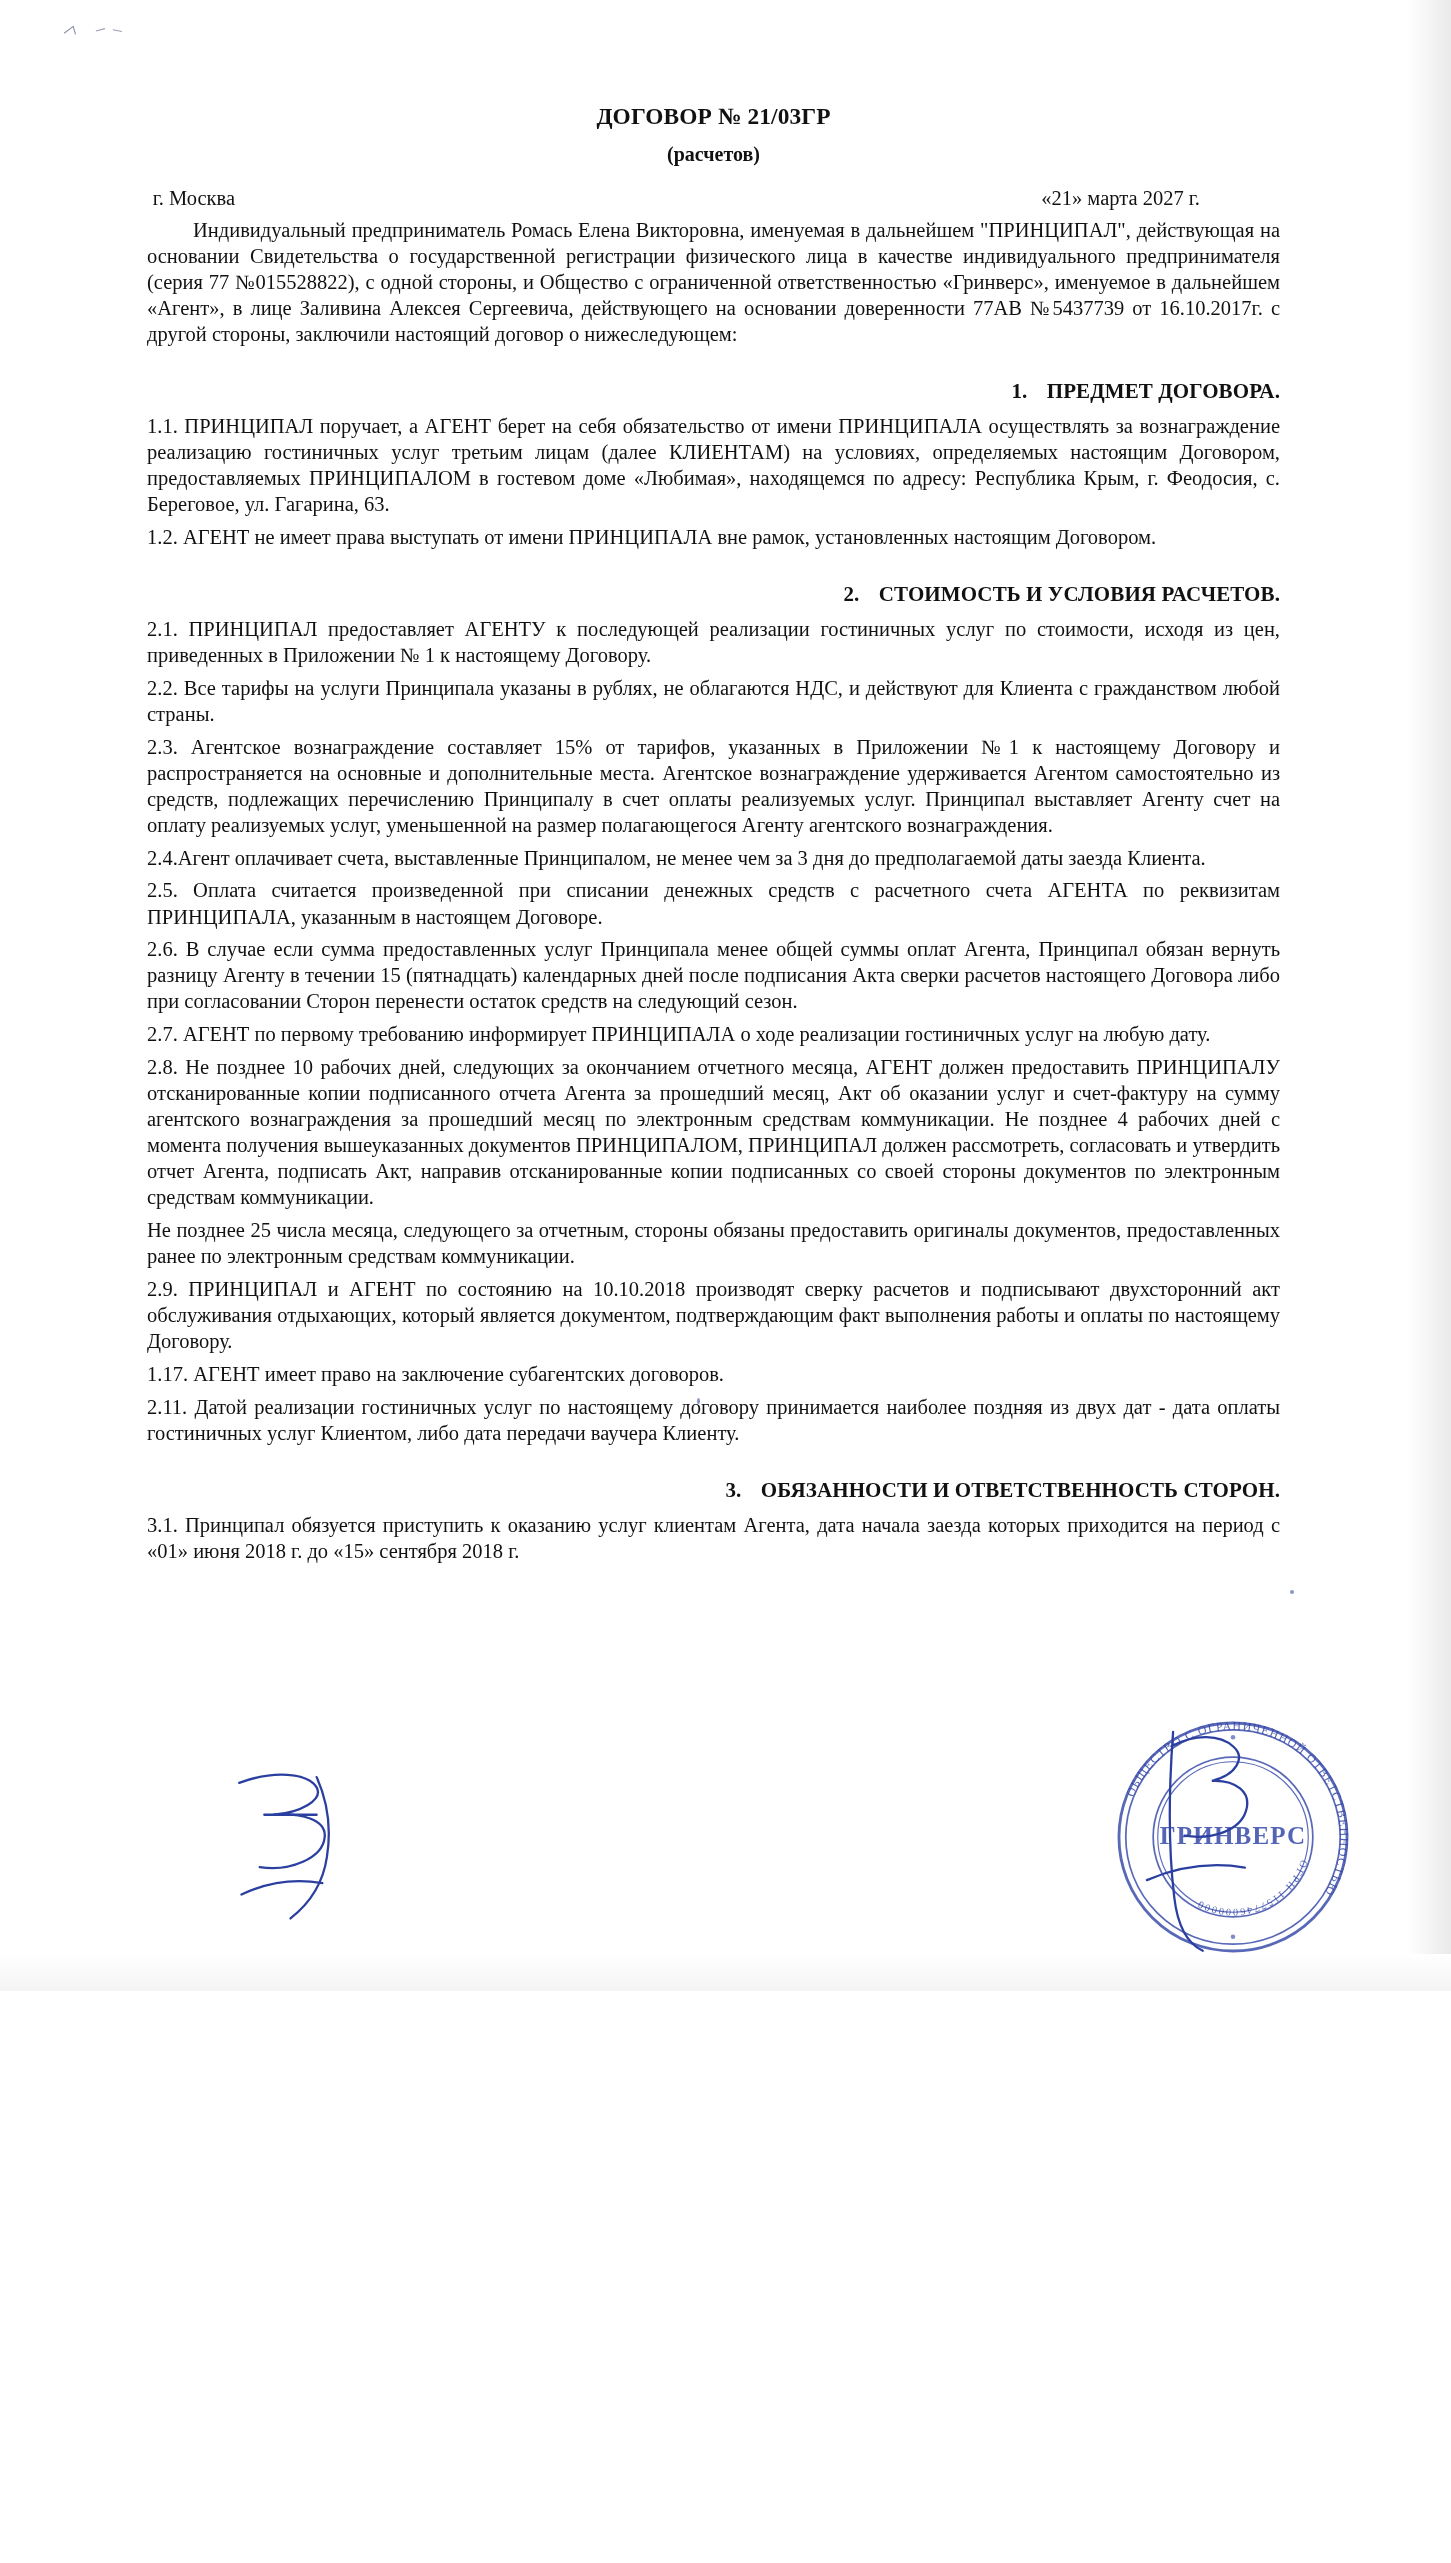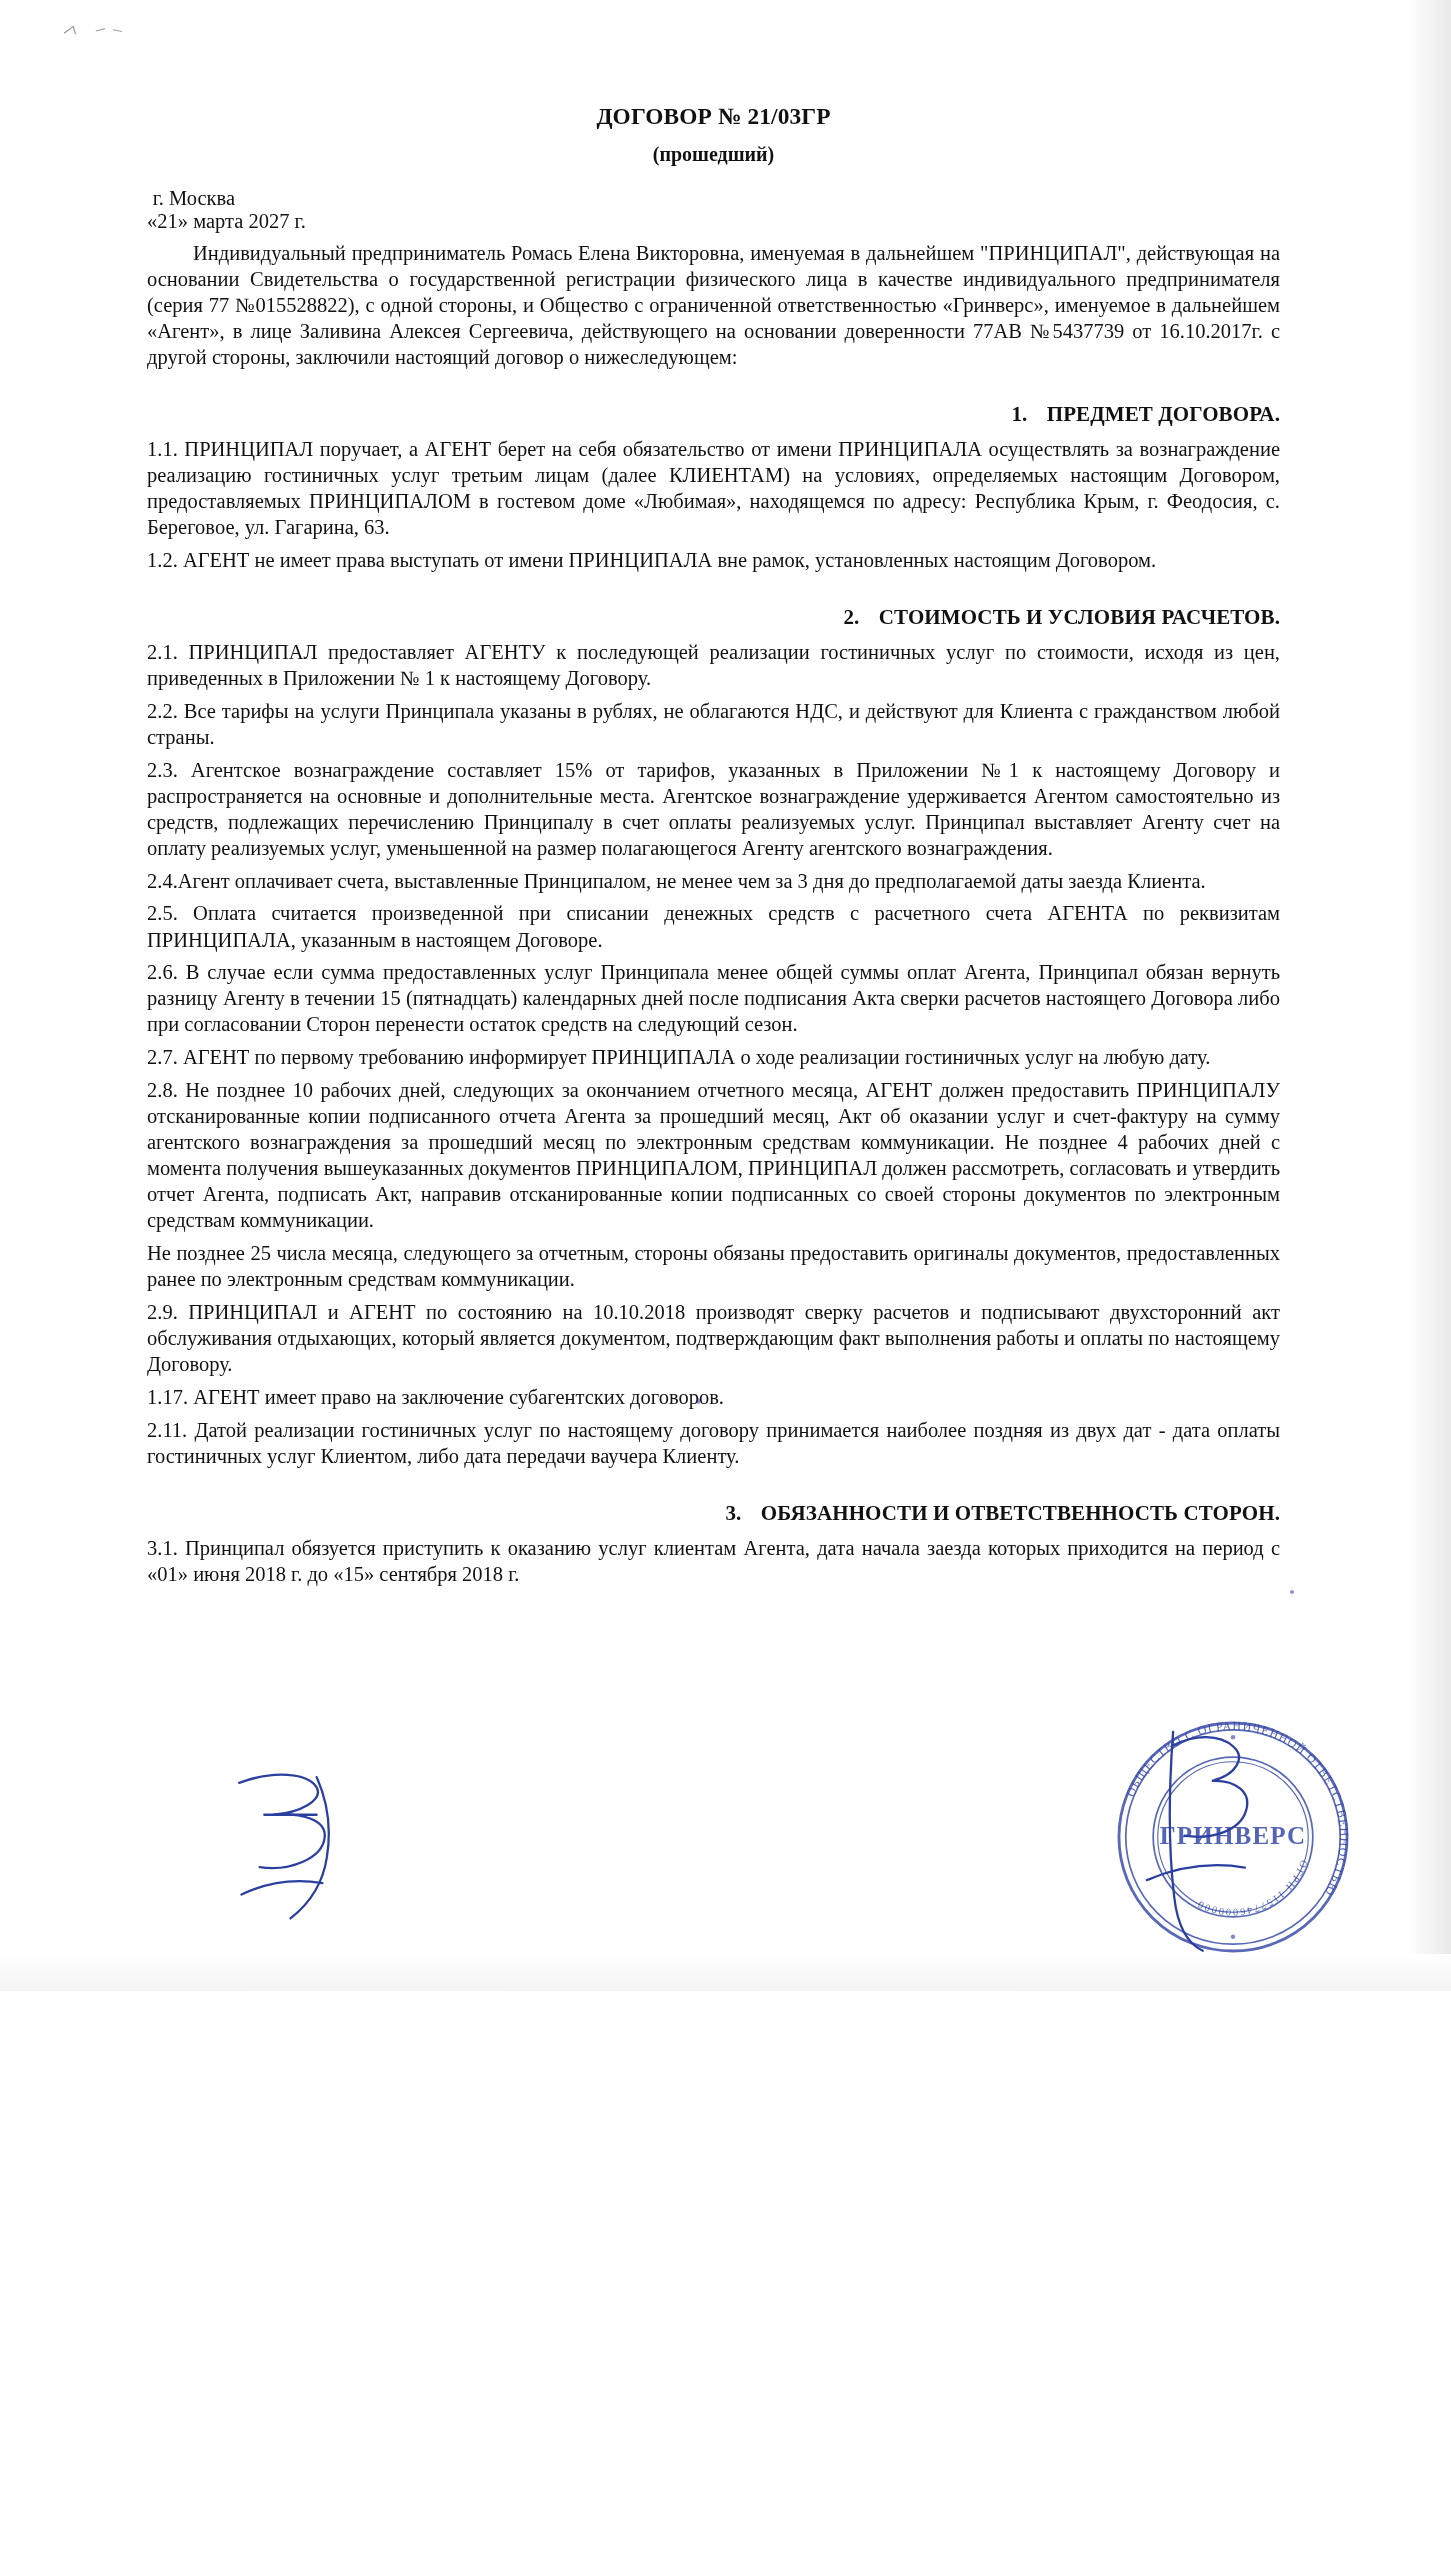--- a/index.html
+++ b/index.html
@@ -72,21 +72,20 @@
     font-weight: bold;
     font-size: 20px;
     margin-top: 12.5px;
   }
 
   .cityline {
     margin-top: 21.6px;
     display: flex;
     justify-content: space-between;
     font-size: 20.5px;
-    flex-direction: column;
   }
   .cityline .city { padding-left: 5.7px; }
   .cityline .date { padding-right: 80px; }
 
   p.body {
     font-size: 20.5px;
     line-height: 1.27;
     text-align: justify;
     text-justify: inter-word;
     margin: 0;
@@ -159,21 +158,21 @@
 
     <svg class="corner-marks" viewBox="0 0 120 30">
       <path d="M2,18 L18,6 L22,20" stroke="#8a8fa8" stroke-width="2" fill="none"></path>
       <path d="M58,14 L74,10" stroke="#9aa0b5" stroke-width="2" fill="none"></path>
       <path d="M88,12 L104,15" stroke="#9aa0b5" stroke-width="2" fill="none"></path>
     </svg>
 
     <div class="content">
 
       <div class="title">ДОГОВОР  № 21/03ГР</div>
-      <div class="subtitle">(прошедший)</div>
+      <div class="subtitle">(расчетов)</div>
 
       <div class="cityline">
         <span class="city">г.   Москва</span>
         <span class="date">«21» марта  2027 г.</span>
       </div>
 
       <p class="body first">Индивидуальный предприниматель Ромась Елена Викторовна, именуемая в дальнейшем "ПРИНЦИПАЛ", действующая на основании Свидетельства о государственной регистрации физического лица в качестве индивидуального предпринимателя (серия 77 №015528822), с одной стороны, и Общество с ограниченной ответственностью «Гринверс», именуемое в дальнейшем «Агент», в лице Заливина Алексея Сергеевича, действующего на основании доверенности 77АВ №5437739 от 16.10.2017г. с другой стороны,  заключили настоящий договор о нижеследующем:</p>
 
       <div class="section-h">
         <span class="num">1.</span><span>ПРЕДМЕТ ДОГОВОРА.</span>

